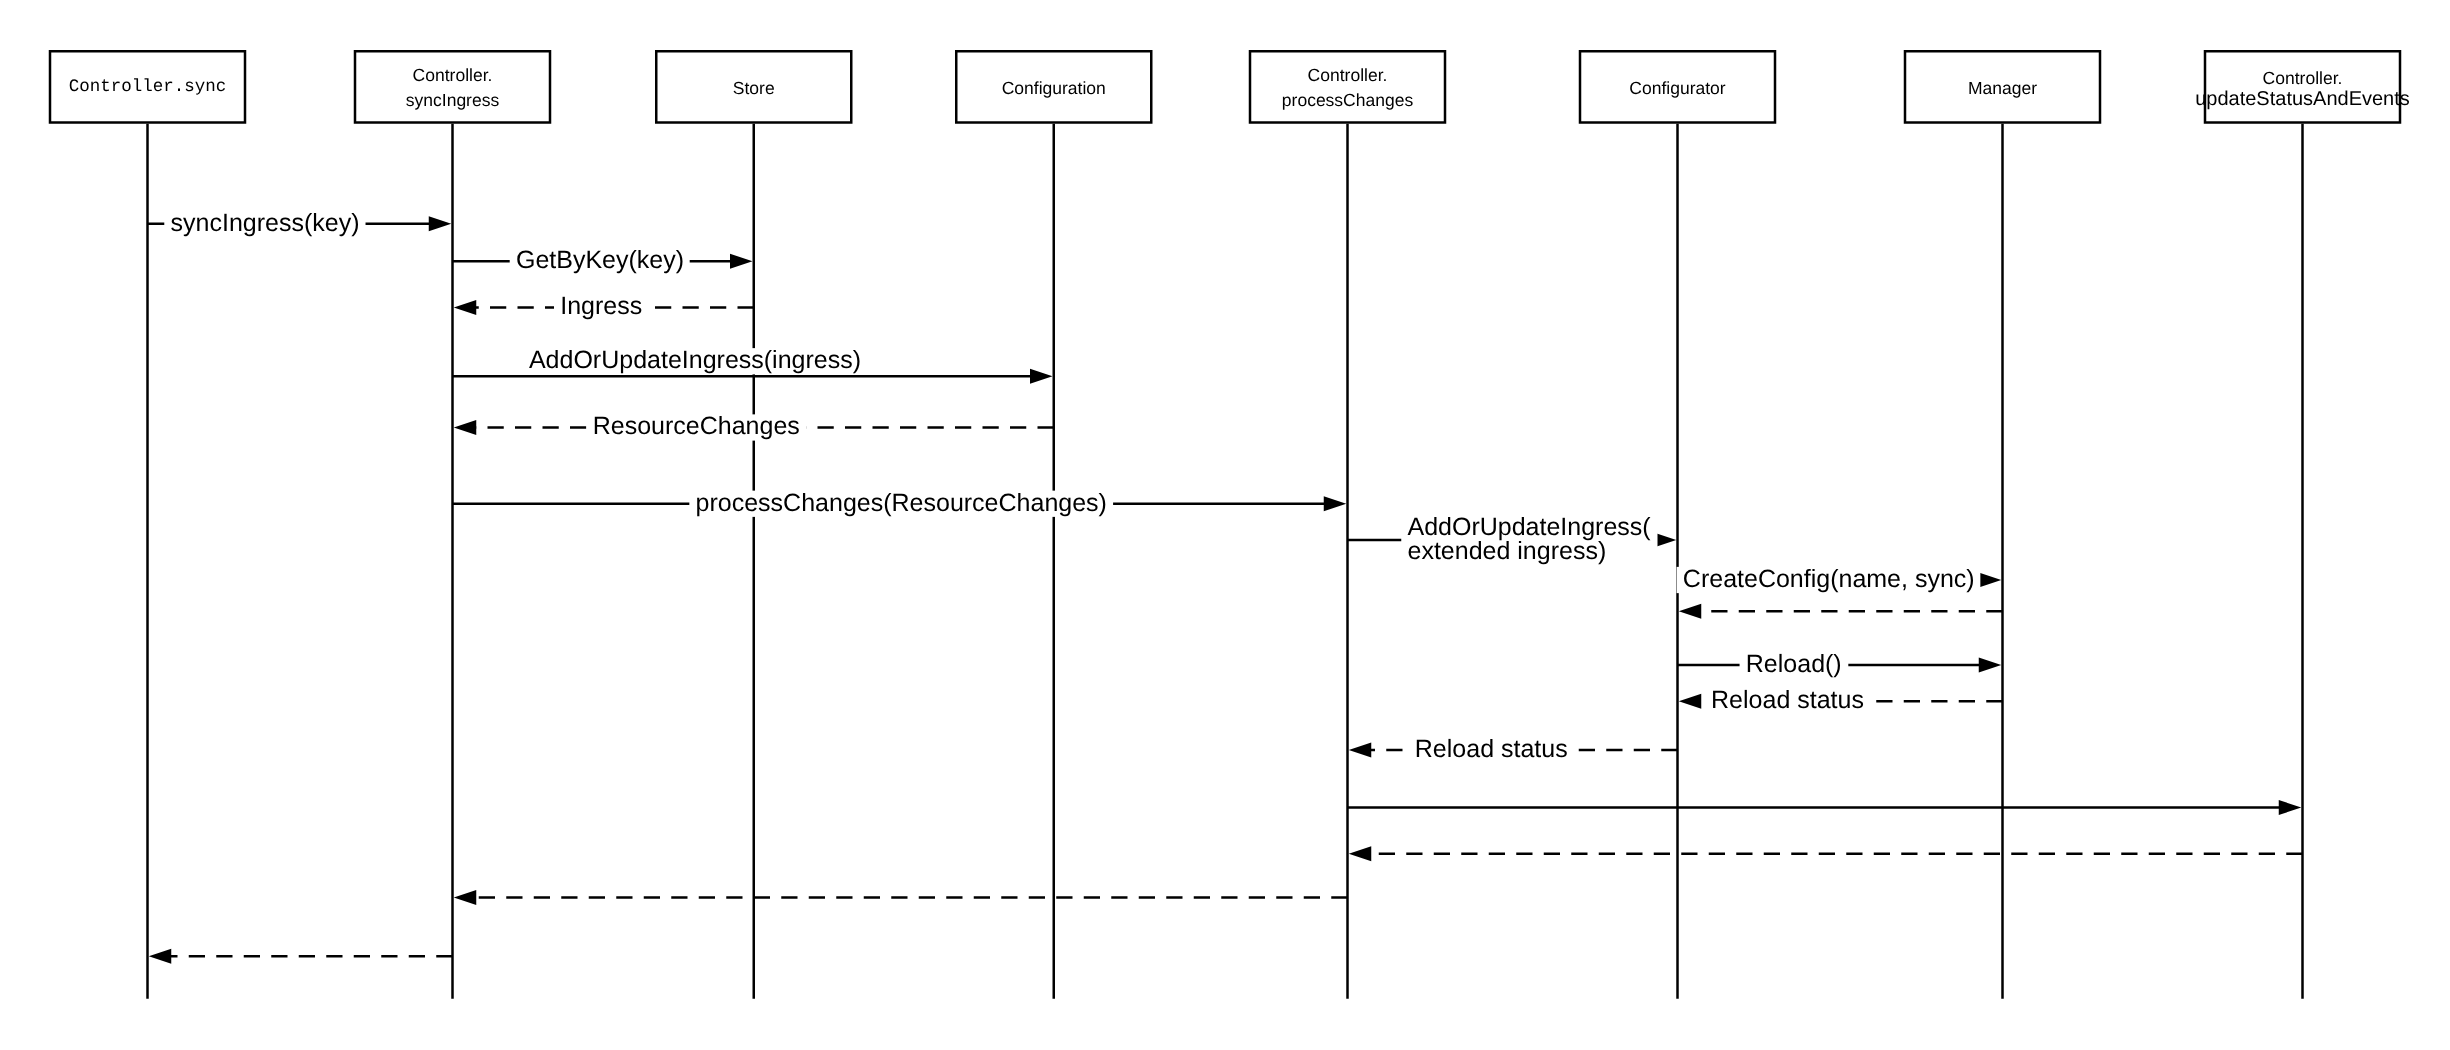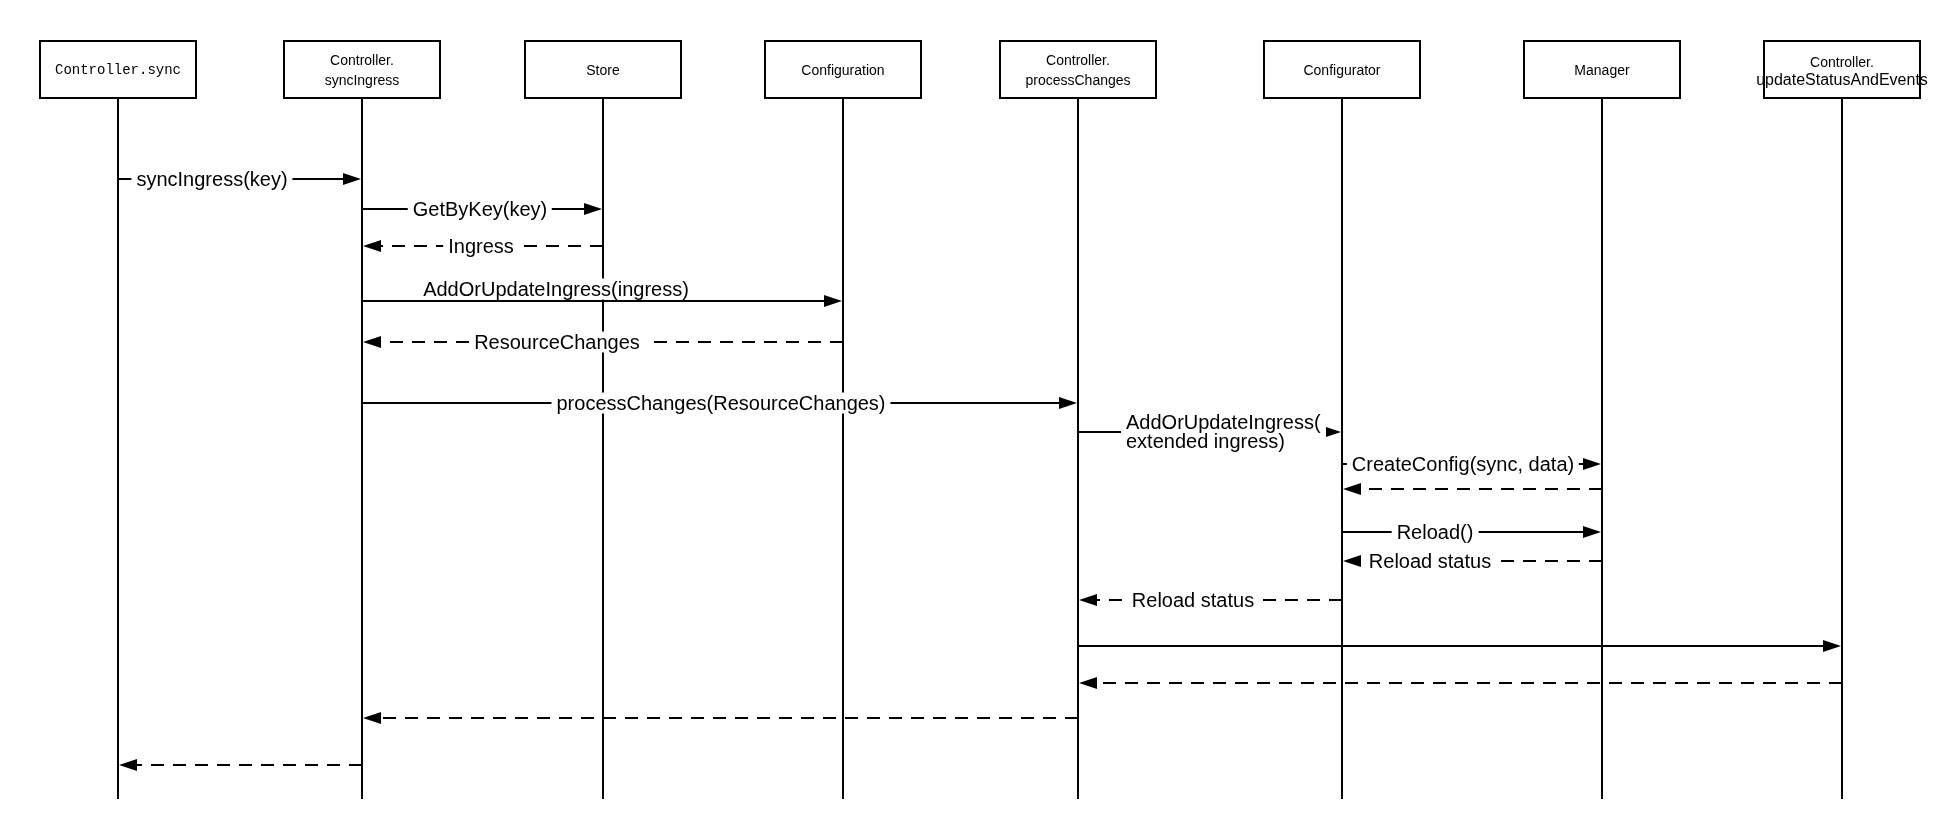--- a/index.html
+++ b/index.html
@@ -134,21 +134,21 @@
       <div>ResourceChanges</div>
     </div>
     <div class="msg-label" style="left: 721px; top: 403px;">
       <div>processChanges(ResourceChanges)</div>
     </div>
     <div class="msg-label align-left" style="left: 1121px; top: 432px;">
       <div>AddOrUpdateIngress(</div>
       <div>extended ingress)</div>
     </div>
     <div class="msg-label" style="left: 1463px; top: 464px;">
-      <div>CreateConfig(sync, data)</div>
+      <div>CreateConfig(name, sync)</div>
     </div>
     <div class="msg-label" style="left: 1435px; top: 532px;">
       <div>Reload()</div>
     </div>
     <div class="msg-label" style="left: 1430px; top: 561px;">
       <div>Reload status</div>
     </div>
     <div class="msg-label" style="left: 1193px; top: 600px;">
       <div>Reload status</div>
     </div>

